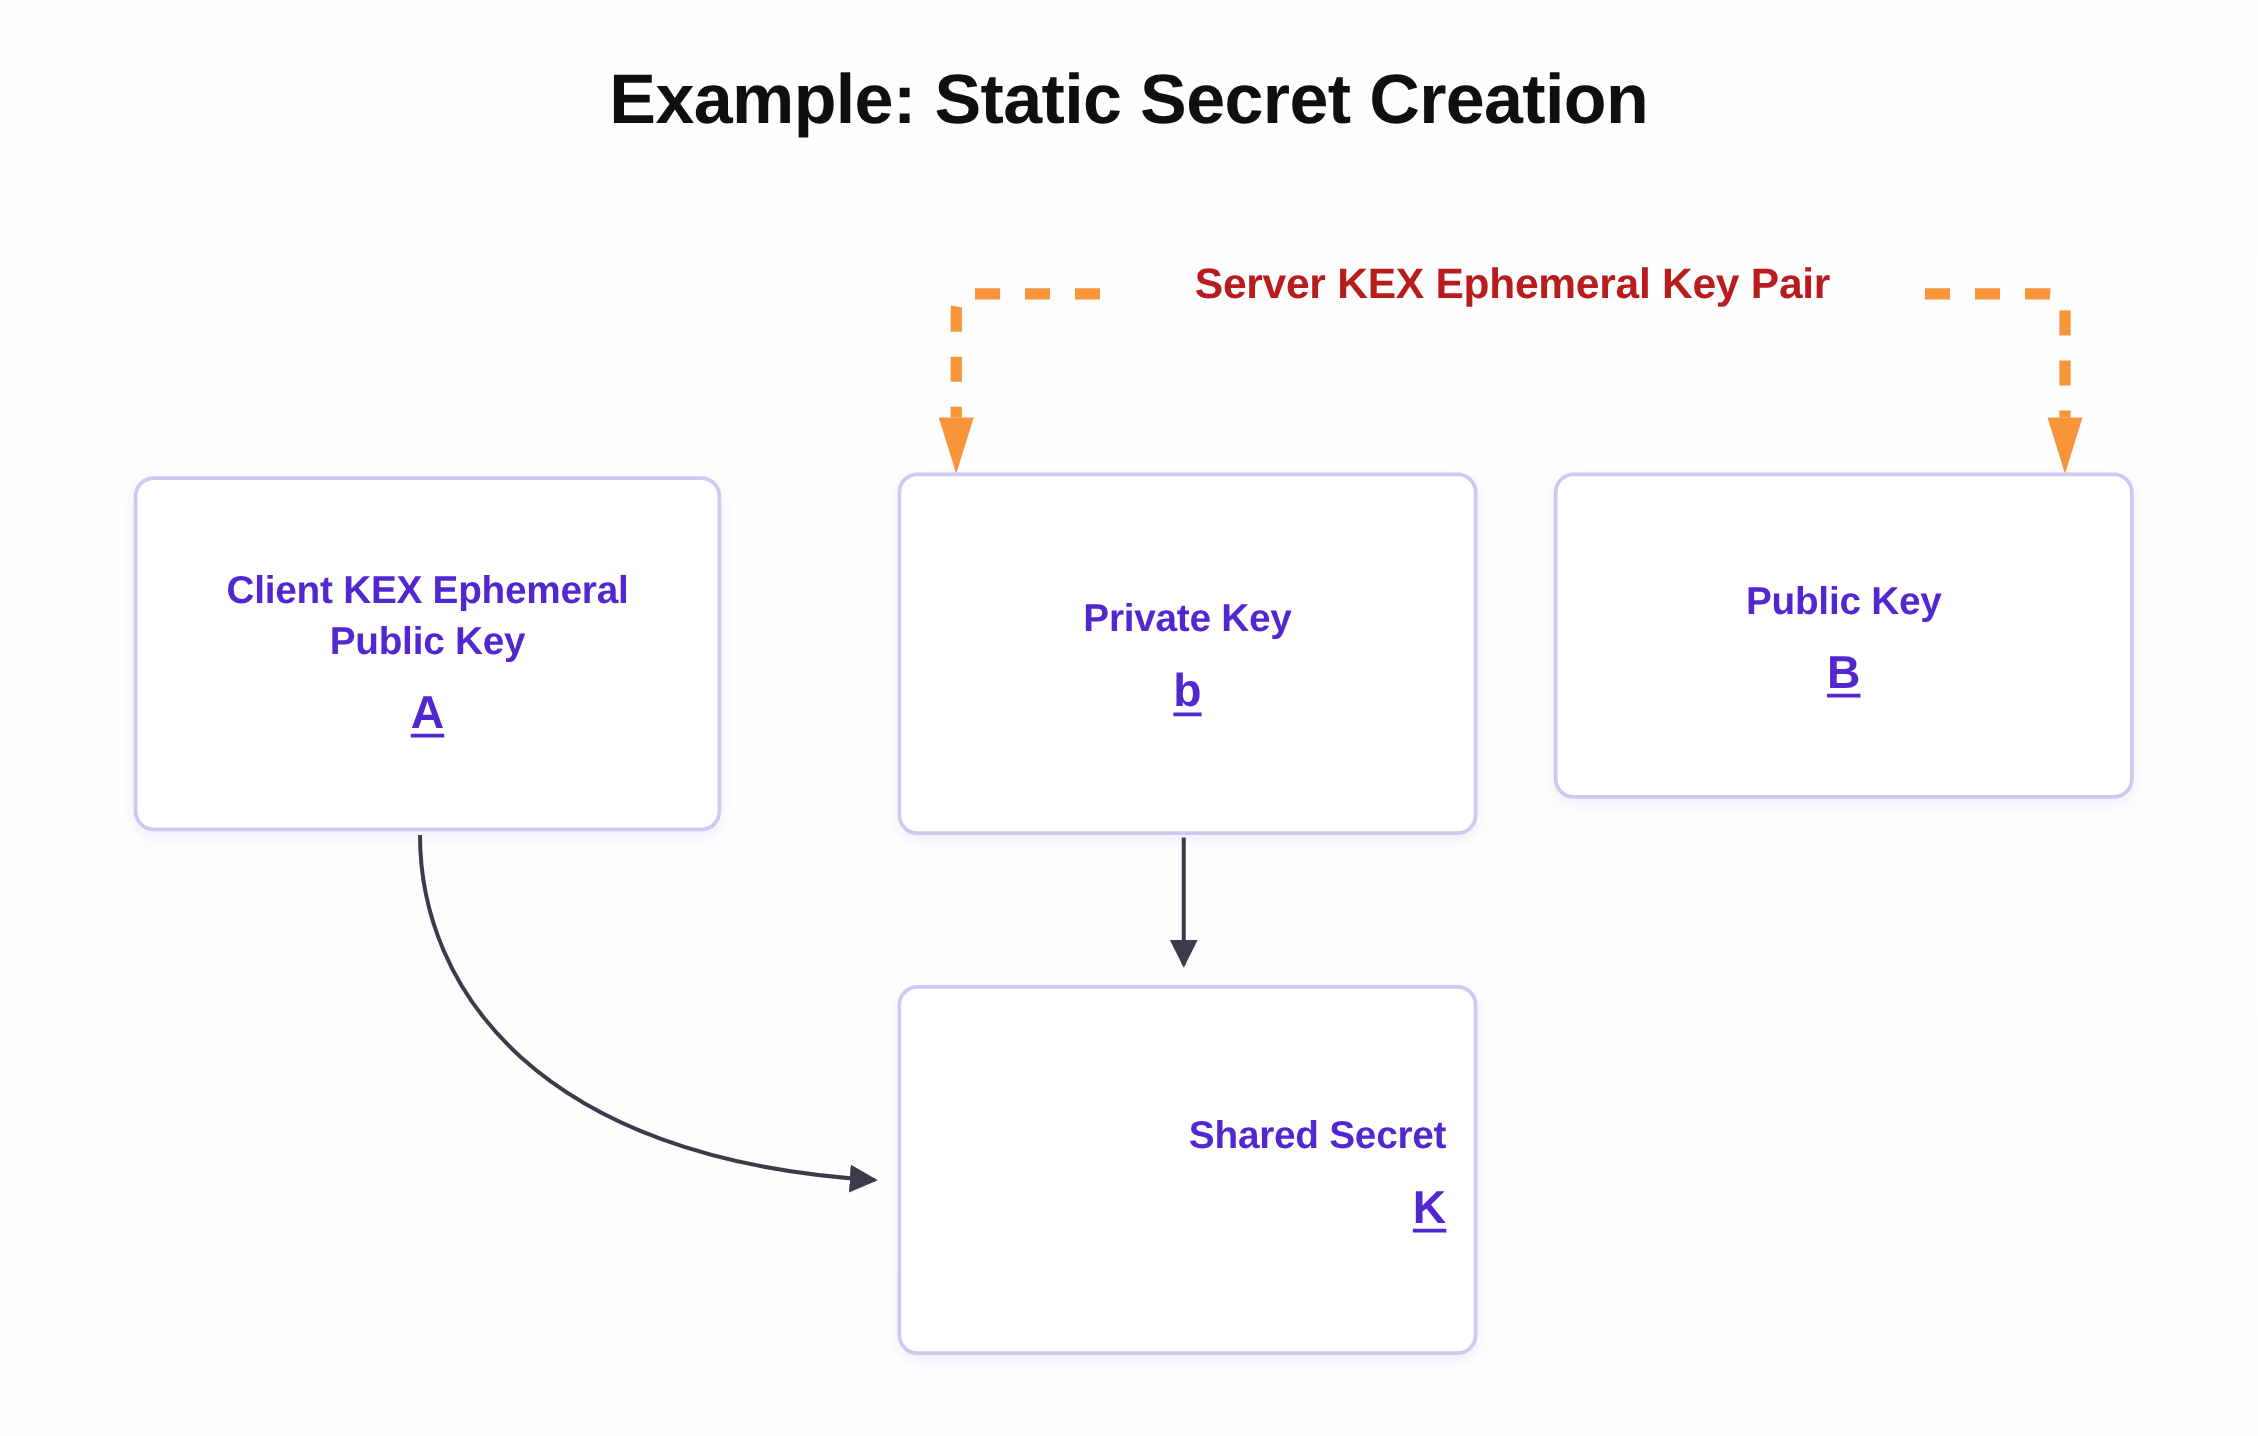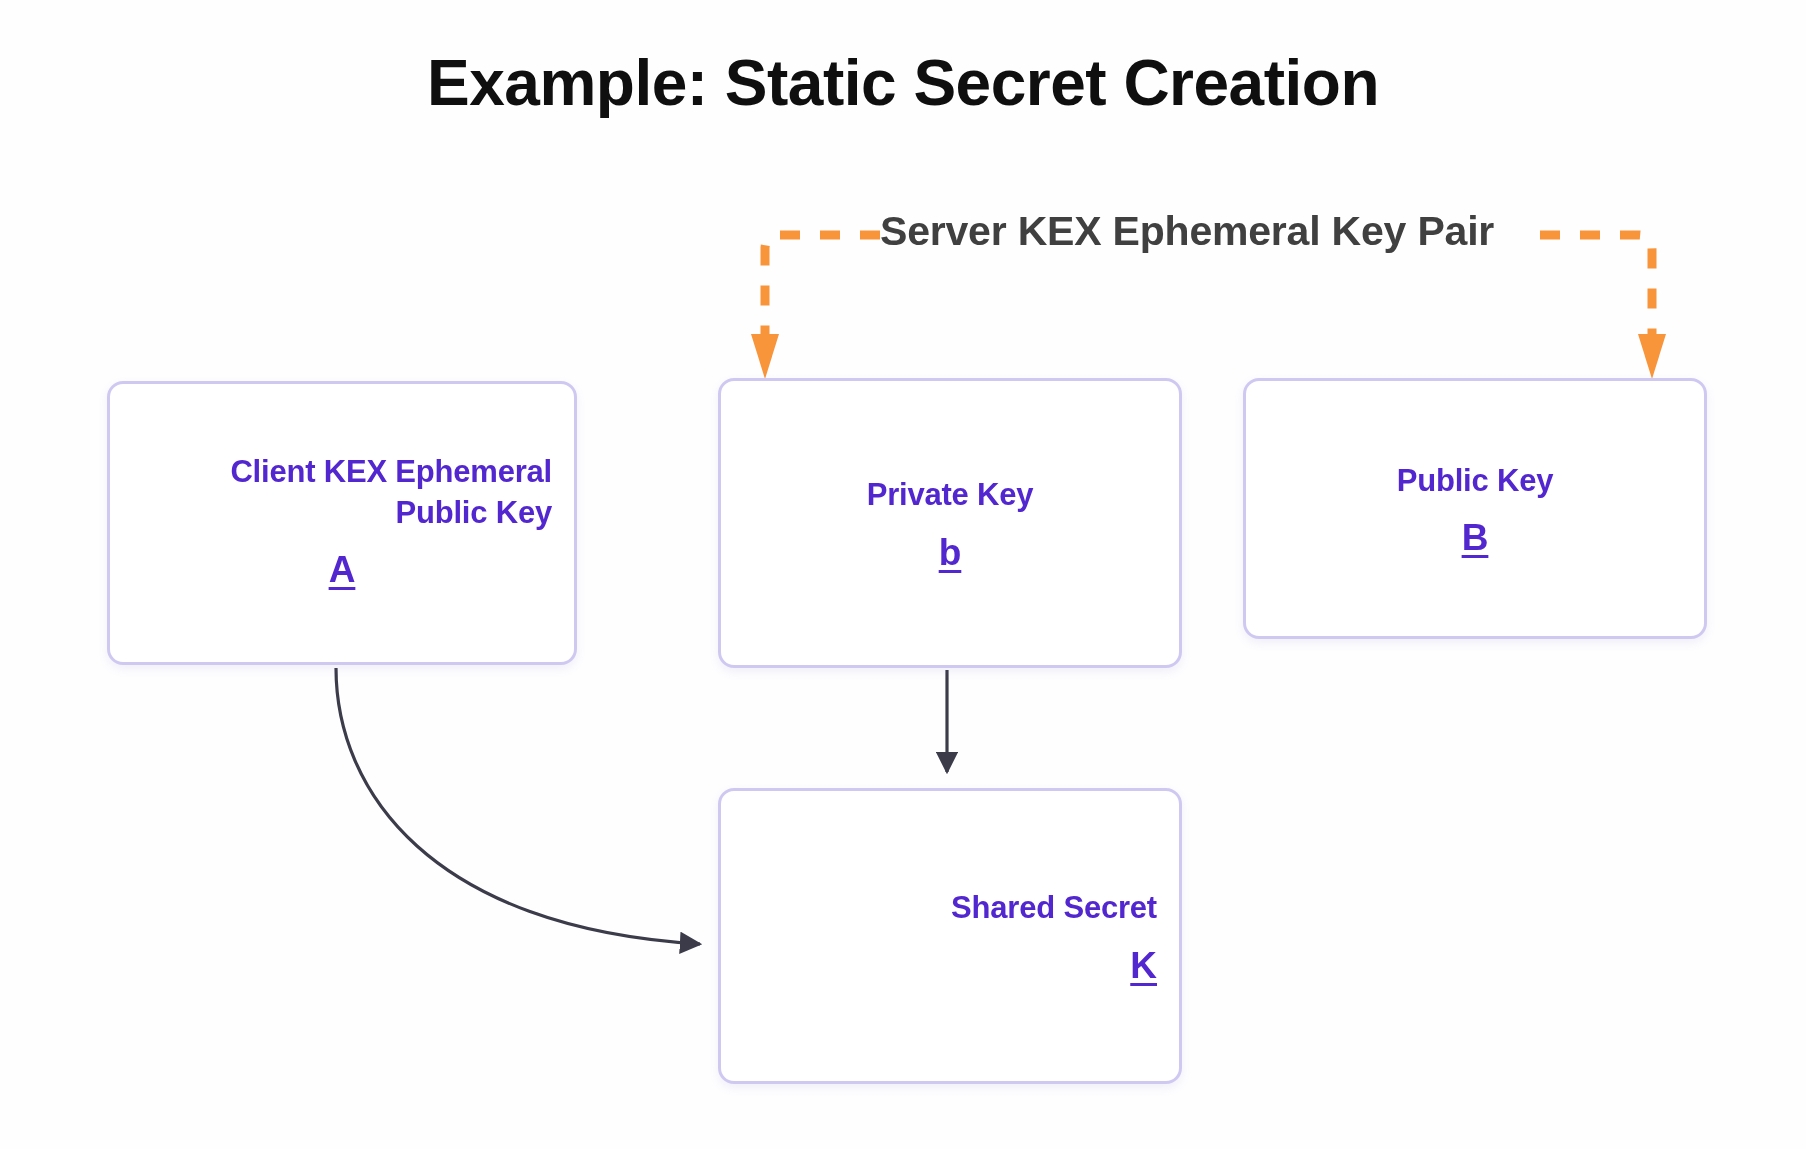--- a/index.html
+++ b/index.html
@@ -19,21 +19,21 @@
     overflow: hidden;
   }
 
   
   #page-title {
     position: absolute;
     left: 0;
     top: 48px;
     width: 1806px;
     text-align: center;
-    font-size: 64px;
+    font-size: 56px;
     font-weight: 700;
     color: #0f0f0f;
     letter-spacing: -0.5px;
     line-height: 1.1;
   }
 
   
   #connectors {
     position: absolute;
     left: 0;
@@ -42,24 +42,24 @@
     height: 1149px;
     pointer-events: none;
   }
 
   
   #bracket-label {
     position: absolute;
     left: 880px;
     top: 208px;
     width: 660px;
-    text-align: left;
-    font-size: 41px;
+    text-align: center;
+    font-size: 34px;
     font-weight: 700;
-    color: #404040;
+    color: #b91c1c;
     white-space: nowrap;
     letter-spacing: -0.2px;
   }
 
   
   .node {
     position: absolute;
     box-sizing: border-box;
     background: #ffffff;
     border: 3px solid #cfc9f2;
@@ -90,21 +90,21 @@
     text-decoration-thickness: 3px;
     line-height: 1;
   }
 
   #node-client-public  { left: 107px;  top: 381px; width: 470px; height: 284px; }
   #node-private-key    { left: 718px;  top: 378px; width: 464px; height: 290px; }
   #node-public-key     { left: 1243px; top: 378px; width: 464px; height: 261px; }
   #node-shared-secret  { left: 718px;  top: 788px; width: 464px; height: 296px; align-items: flex-end; }
 
   
-  #node-client-public .node-title { margin-top: -6px; text-align: right; }
+  #node-client-public .node-title { margin-top: -6px; }
 </style>
 </head>
 <body>
 
 <div id="canvas">
 
   <div id="page-title">Example: Static Secret Creation</div>
 
   <svg id="connectors" viewBox="0 0 1806 1149" width="1806" height="1149">
     <defs>

